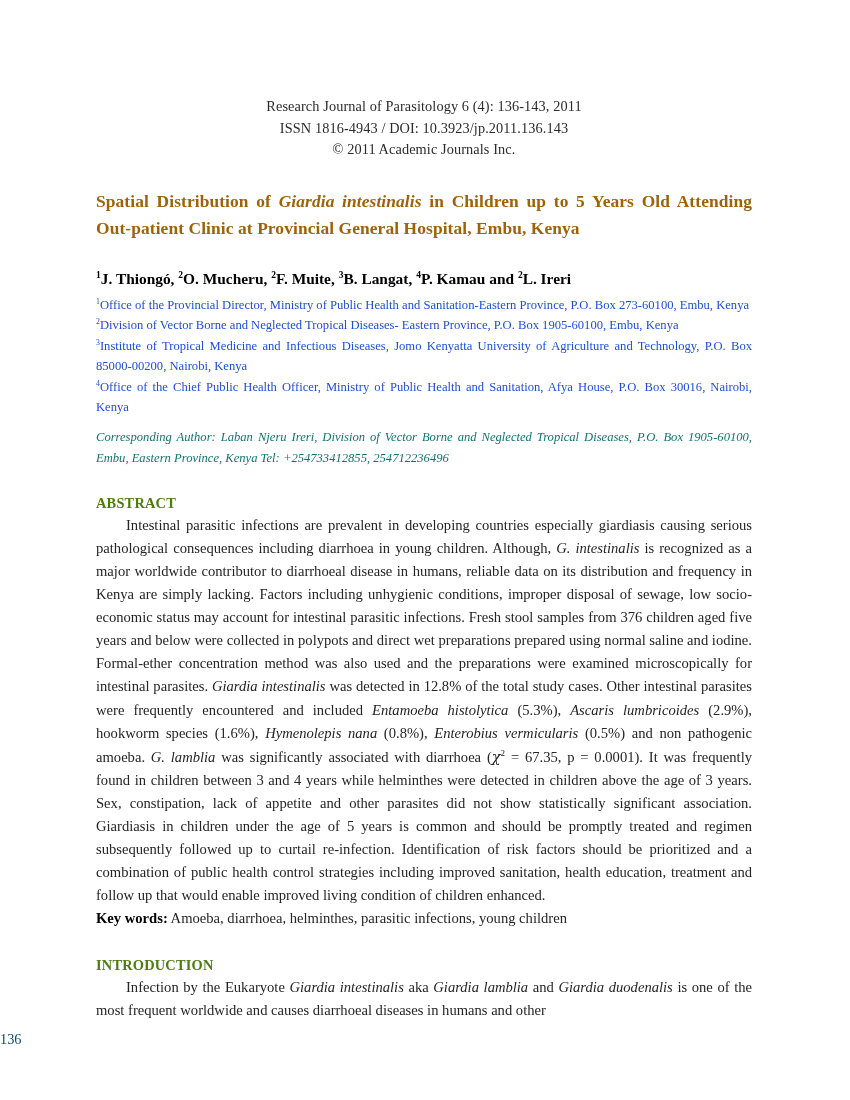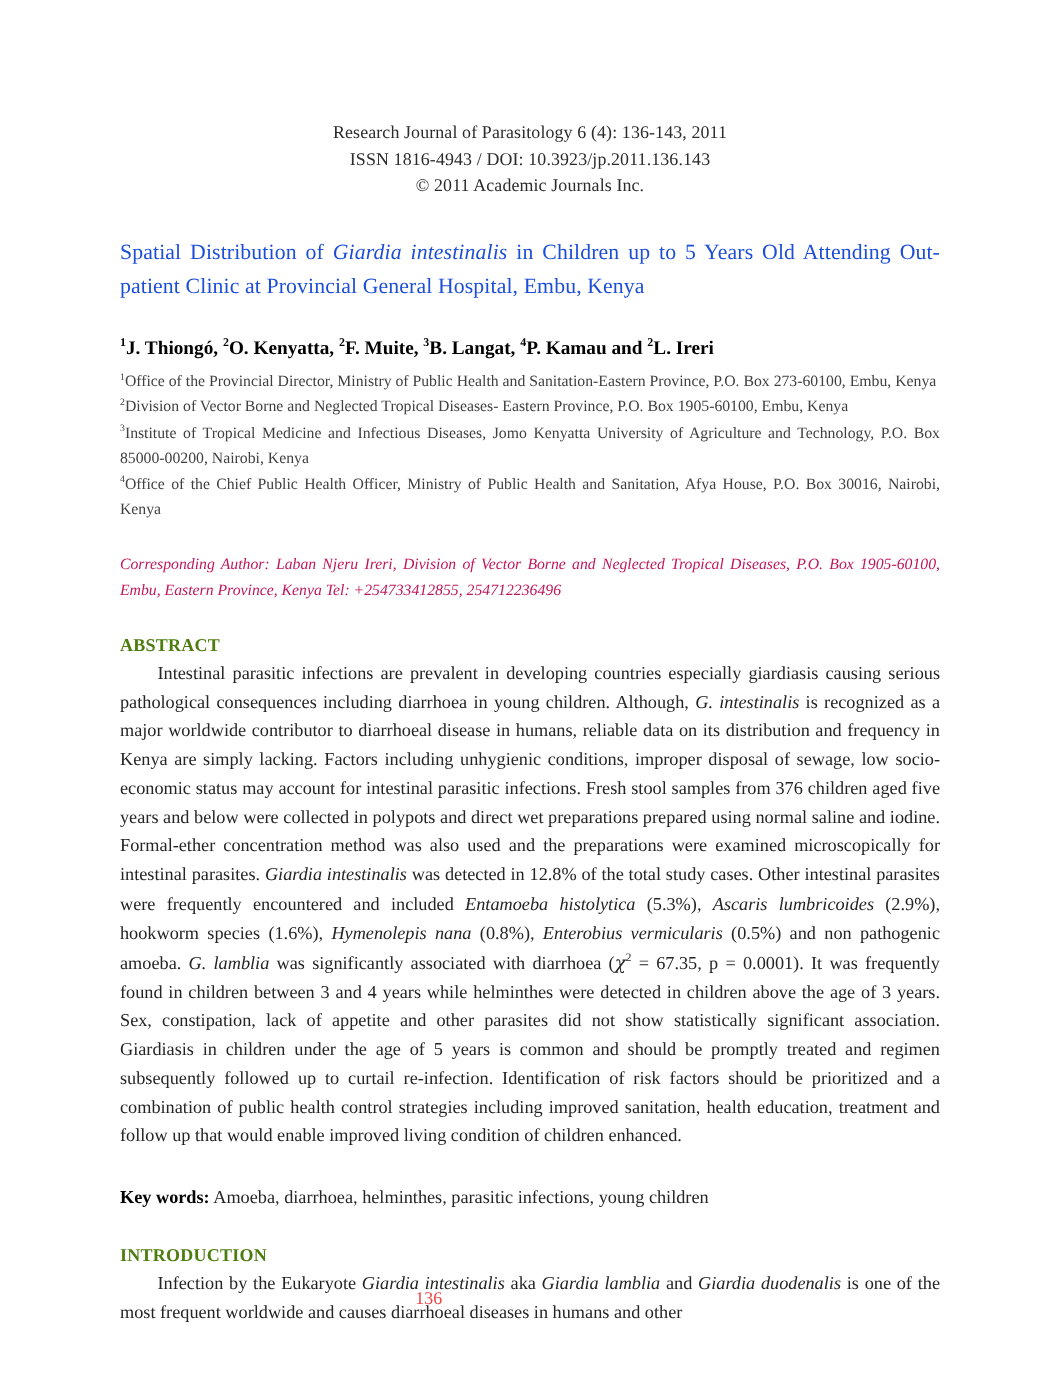--- a/index.html
+++ b/index.html
@@ -37,25 +37,25 @@
     color: #2b2b2b;
     letter-spacing: 0.1px;
     text-align: center;
   }
   .journal-header div { white-space: nowrap; }
 
   
   .title {
     margin-top: 27px;
     font-size: 17.4px;
-    font-weight: normal;
+    font-weight: bold;
     line-height: 1.56;
     text-align: justify;
     text-align-last: left;
-    color: #1d4ed8;
+    color: #a16207;
     letter-spacing: 0.1px;
   }
   .title i { font-style: italic; }
 
   
   .authors {
     margin-top: 26px;
     font-size: 15.4px;
     font-weight: bold;
     line-height: 1.4;
@@ -66,32 +66,32 @@
     vertical-align: super;
     line-height: 0;
   }
 
   
   .affiliations {
     margin-top: 5px;
     font-size: 12.6px;
     line-height: 1.62;
     text-align: justify;
-    color: #404040;
+    color: #1d4ed8;
   }
   .affiliations p { margin: 0; }
 
   
   .corresponding {
-    margin-top: 24px;
+    margin-top: 10px;
     font-size: 12.6px;
     line-height: 1.62;
     font-style: italic;
     text-align: justify;
-    color: #be185d;
+    color: #0f766e;
   }
 
   
   .section-heading {
     margin-top: 27px;
     font-size: 14.4px;
     font-weight: bold;
     letter-spacing: 0.2px;
     color: #4d7c0f;
   }
@@ -102,58 +102,56 @@
     font-size: 14.6px;
     line-height: 1.58;
     text-align: justify;
     color: #242424;
   }
   .body-text .indent { display: inline-block; width: 30px; }
   .body-text i { }
 
   
   .keywords {
-    margin-top: 26px;
     font-size: 14.6px;
     line-height: 1.58;
     text-align: left;
     color: #242424;
   }
   .keywords b { font-weight: bold; color: #000; }
 
   
   .page-number {
     position: absolute;
     left: 0;
     top: 1031px;
     width: 686px;
-    text-align: center;
     font-size: 14.3px;
-    color: #ef4444;
+    color: #0c4a6e;
   }
 
   .chi { font-style: italic; font-family: "DejaVu Serif", serif; }
 </style>
 </head>
 <body>
 
 <div class="page">
 
   <div class="content">
 
     <div class="journal-header">
       <div>Research Journal of Parasitology 6 (4): 136-143, 2011</div>
       <div>ISSN 1816-4943  /  DOI: 10.3923/jp.2011.136.143</div>
       <div>© 2011 Academic Journals Inc.</div>
     </div>
 
     <h1 class="title"><span>Spatial Distribution of </span><i>Giardia intestinalis</i><span> in Children up to 5 Years Old Attending Out-patient Clinic at Provincial General Hospital, Embu, Kenya</span></h1>
 
     <div class="authors"><span><sup>1</sup><span>J. Thiongó,</span></span>
-      <span><sup>2</sup><span>O. Kenyatta,</span></span>
+      <span><sup>2</sup><span>O. Mucheru,</span></span>
       <span><sup>2</sup><span>F. Muite,</span></span>
       <span><sup>3</sup><span>B. Langat,</span></span>
       <span><sup>4</sup><span>P. Kamau and</span></span>
       <span><sup>2</sup><span>L. Ireri</span></span></div>
 
     <div class="affiliations">
       <p><sup>1</sup><span>Office of the Provincial Director, Ministry of Public Health and Sanitation-Eastern Province, P.O. Box 273-60100, Embu, Kenya</span></p>
       <p><sup>2</sup><span>Division of Vector Borne and Neglected Tropical Diseases- Eastern Province, P.O. Box 1905-60100, Embu, Kenya</span></p>
       <p><sup>3</sup><span>Institute of Tropical Medicine and Infectious Diseases, Jomo Kenyatta University of Agriculture and Technology, P.O. Box 85000-00200, Nairobi, Kenya</span></p>
       <p><sup>4</sup><span>Office of the Chief Public Health Officer, Ministry of Public Health and Sanitation, Afya House, P.O. Box 30016, Nairobi, Kenya</span></p>

